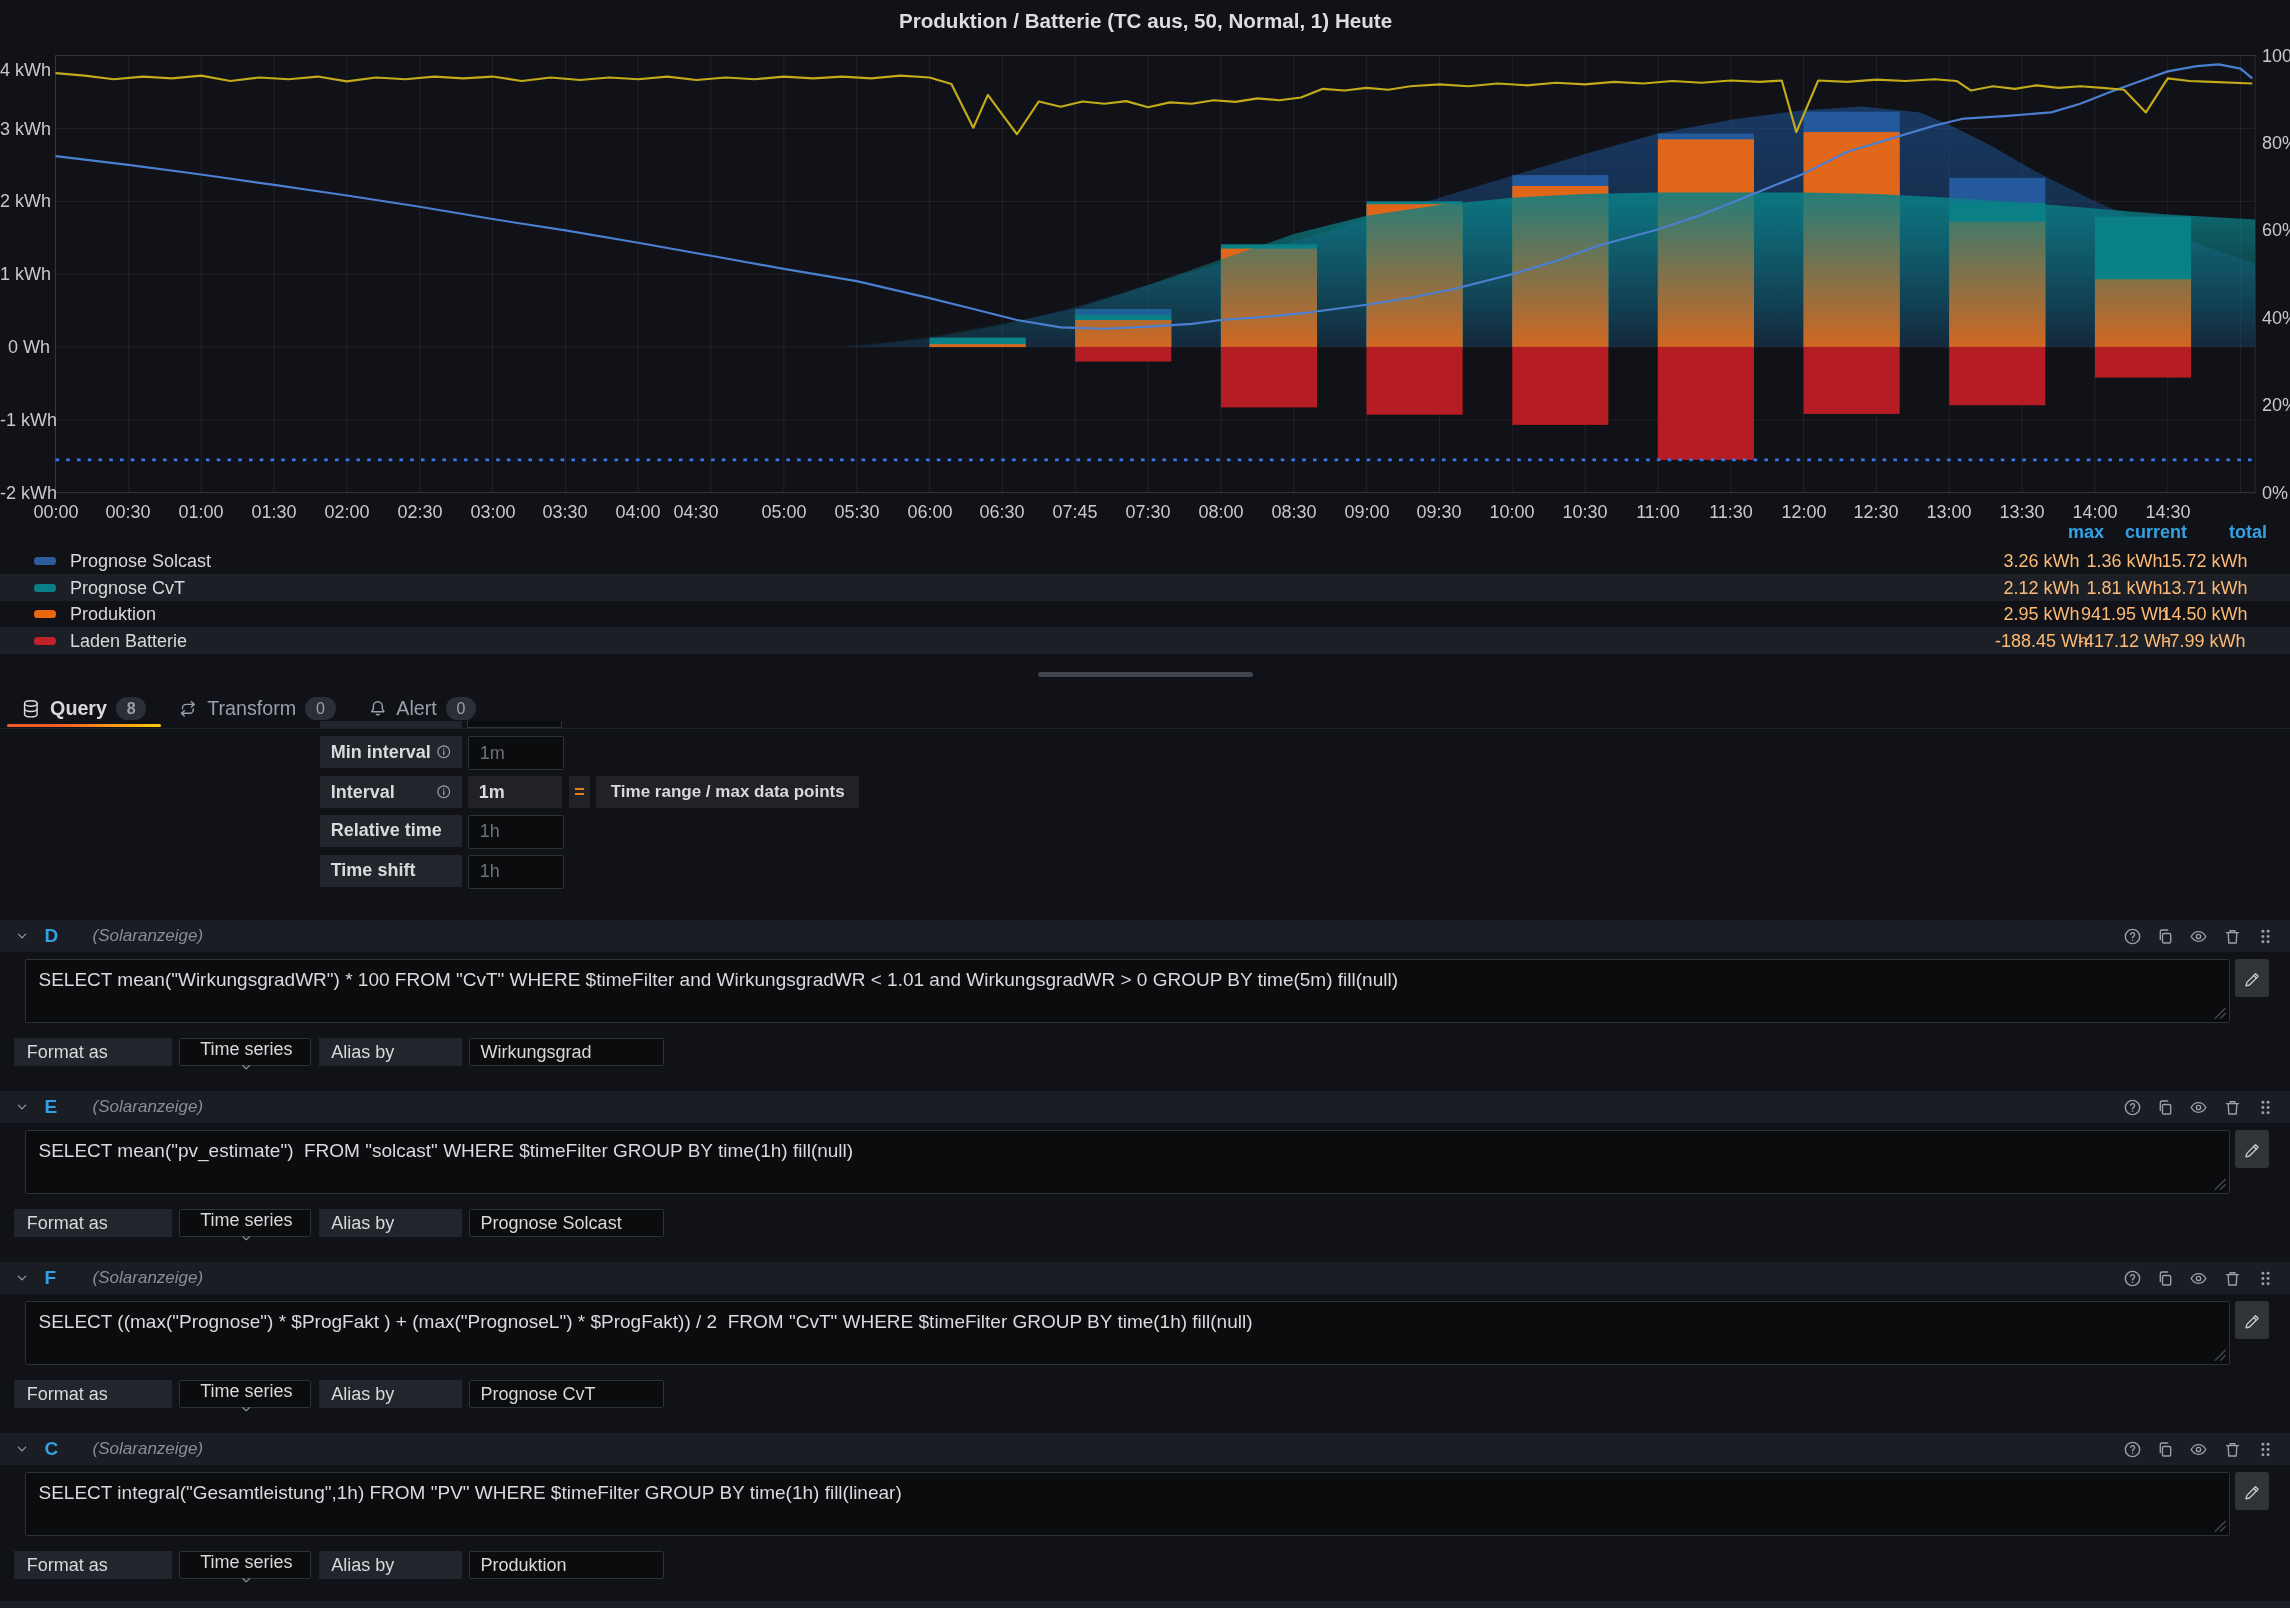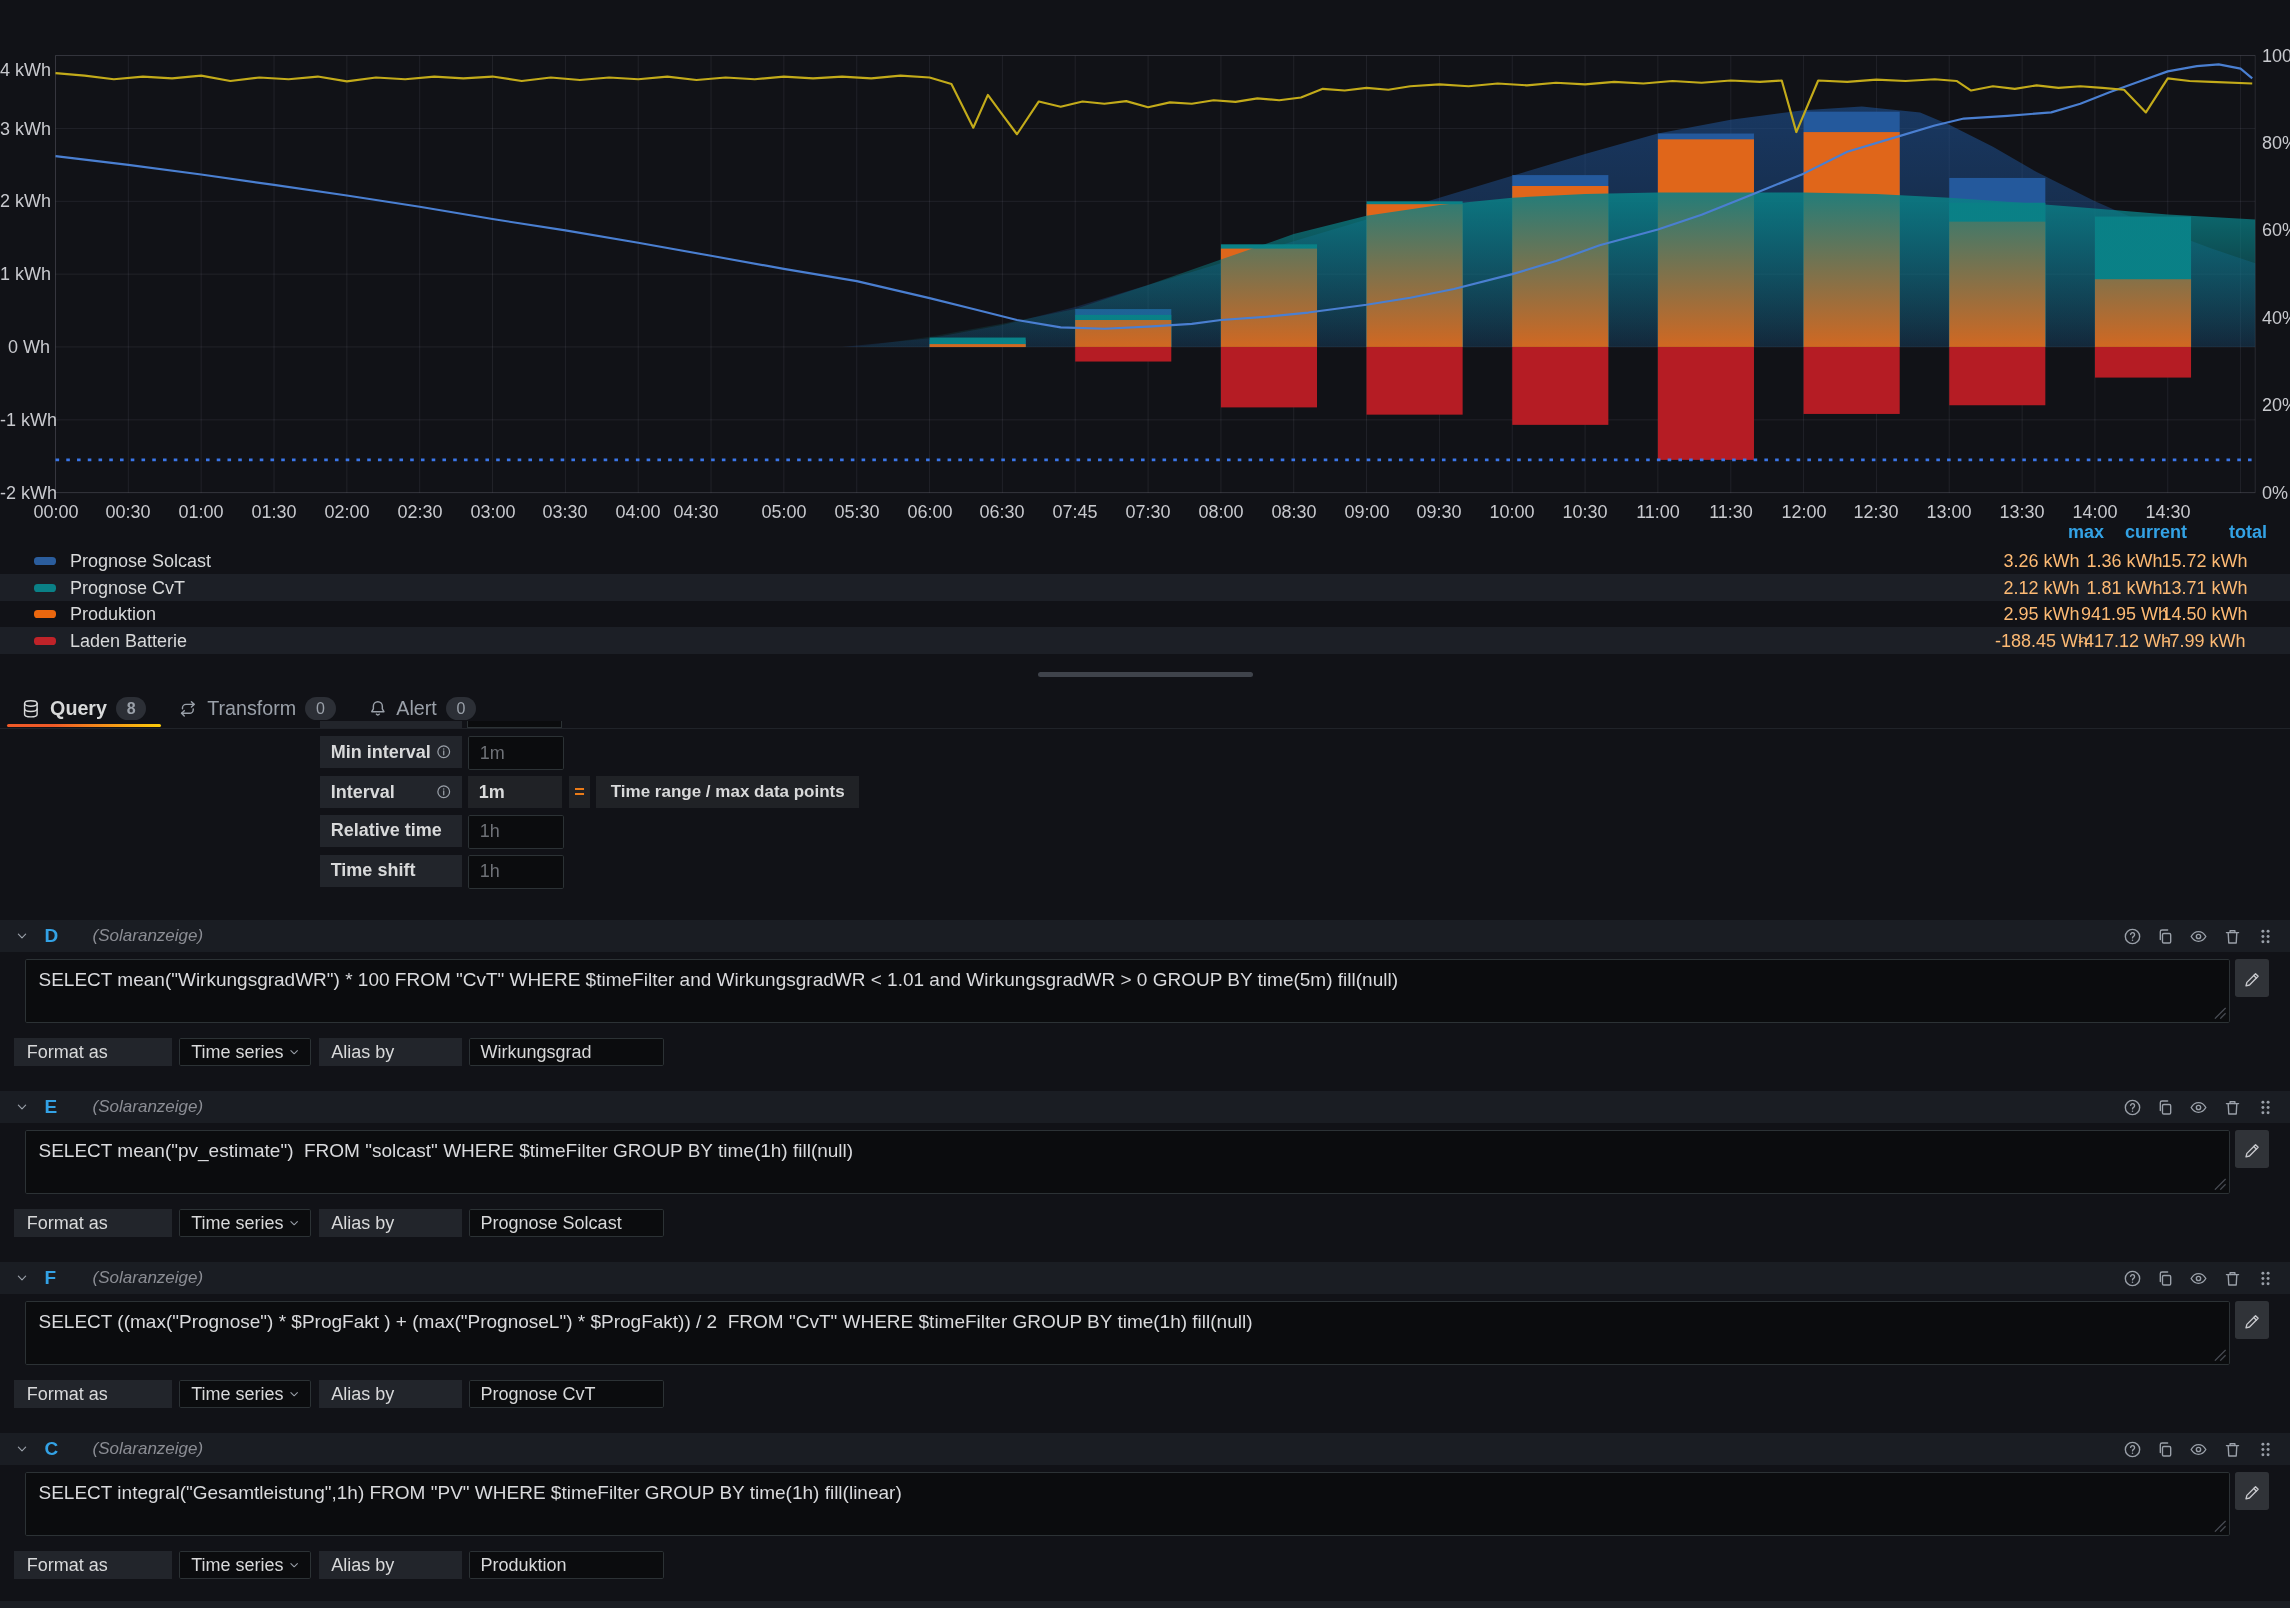--- a/index.html
+++ b/index.html
@@ -69,31 +69,32 @@
   .qactions{margin-left:auto;margin-right:16px;display:flex;gap:14.3px;align-items:center;}
   .qactions .icon{cursor:pointer;display:flex;align-items:center;}
   .qsql{position:absolute;left:25px;top:39px;width:2205px;height:64px;background:#0b0c0e;border:0.9px solid #2c3235;
     border-radius:1.8px;box-sizing:border-box;font-size:19px;color:#d9dadd;padding:9px 12.5px;white-space:pre-wrap;cursor:text;}
   .qpencil{position:absolute;left:2235px;top:39px;width:34px;height:38px;background:#303338;border-radius:2.7px;
     display:flex;align-items:center;justify-content:center;cursor:pointer;}
   .qresize{position:absolute;right:2.7px;bottom:2.7px;width:12.5px;height:12.5px;opacity:.8;}
   .qformat{position:absolute;left:14.3px;top:118px;display:flex;gap:7.2px;height:28px;}
   .fmt-label{background:#22252b;display:flex;align-items:center;padding:0 12.5px;font-size:18px;color:#d8d9da;min-width:158px;box-sizing:border-box;}
   .fmt-select{width:132px;background:#0b0c0e;border:0.9px solid #2c3235;border-radius:1.8px;display:flex;align-items:center;
-    justify-content:space-between;padding:0 9px 0 10.7px;font-size:18px;color:#d8d9da;cursor:pointer;box-sizing:border-box;}
+    justify-content:space-between;padding:0 9px 0 10.7px;font-size:18px;color:#d8d9da;cursor:pointer;box-sizing:border-box;flex-direction:column;}
   .fmt-alias-label{background:#22252b;display:flex;align-items:center;padding:0 12.5px;font-size:18px;color:#d8d9da;min-width:143px;box-sizing:border-box;}
   .fmt-input{width:195px;background:#0b0c0e;border:0.9px solid #2c3235;border-radius:1.8px;display:flex;align-items:center;
     padding:0 10.7px;font-size:18px;color:#d8d9da;box-sizing:border-box;cursor:text;}
 
   .bottom-strip{position:absolute;left:0;top:1601px;width:2291px;height:7.2px;background:#1b1e24;}
 </style>
 </head>
 <body>
 
 <div class="page">
+  <div class="panel-title">Produktion / Batterie (TC aus, 50, Normal, 1) Heute</div>
   <div class="chart" id="chart">
       <svg width="2291" height="542" viewBox="0 0 2558 605">
         <defs>
           <linearGradient id="gradTeal" x1="0" y1="0" x2="0" y2="1">
             <stop offset="0%" stop-color="#0a8086" stop-opacity="0.88"></stop>
             <stop offset="100%" stop-color="#0a8086" stop-opacity="0.07"></stop>
           </linearGradient>
           <linearGradient id="gradNavy" x1="0" y1="0" x2="0" y2="1">
             <stop offset="0%" stop-color="#1d4f8f" stop-opacity="0.62"></stop>
             <stop offset="100%" stop-color="#1d4f8f" stop-opacity="0.25"></stop>

